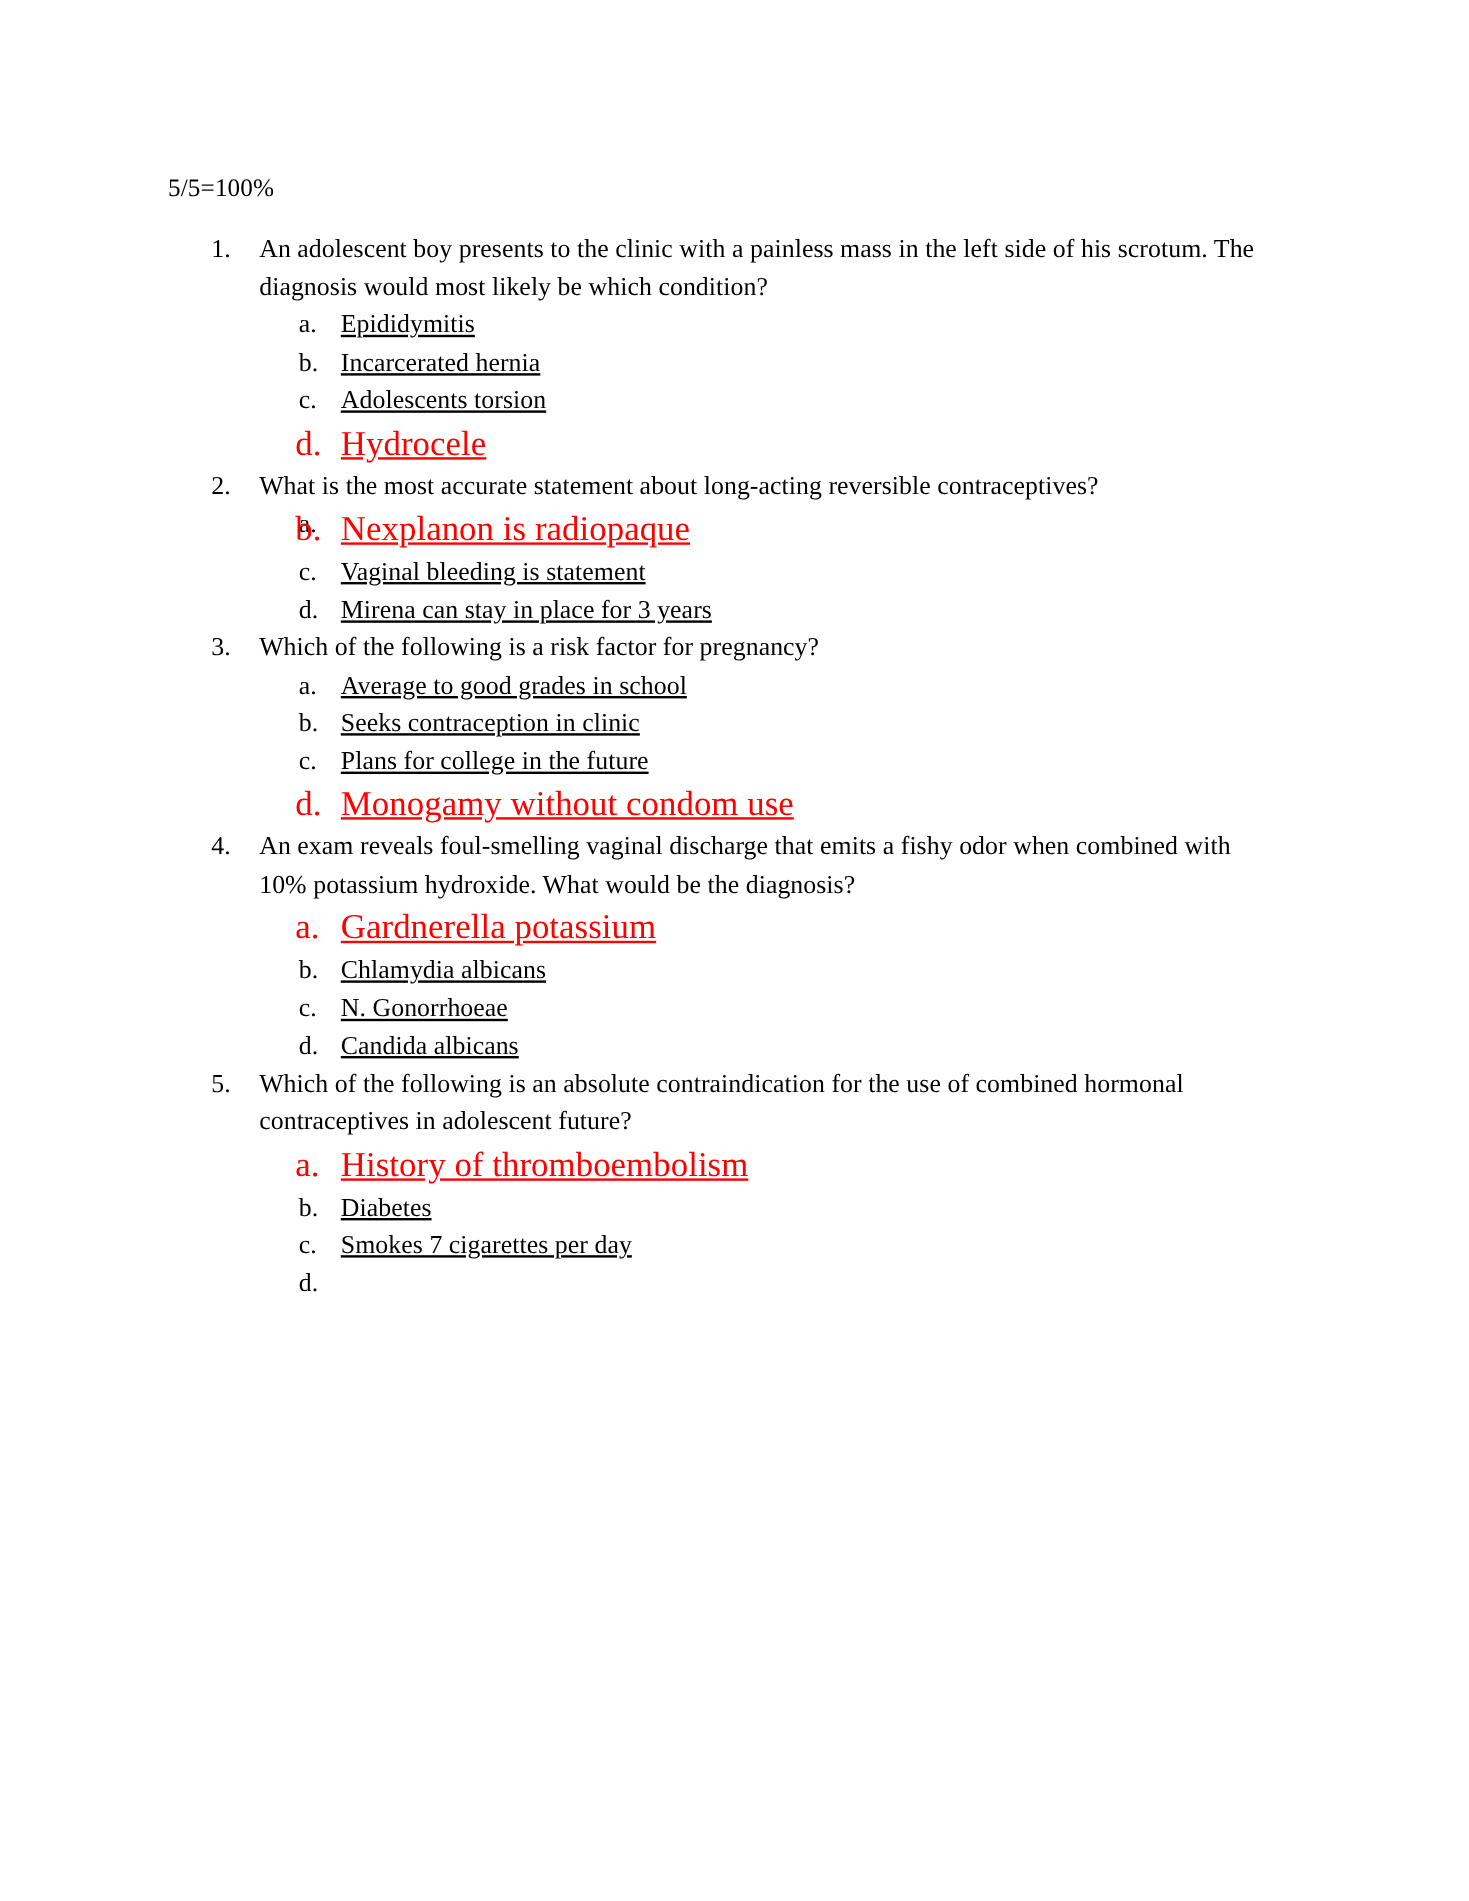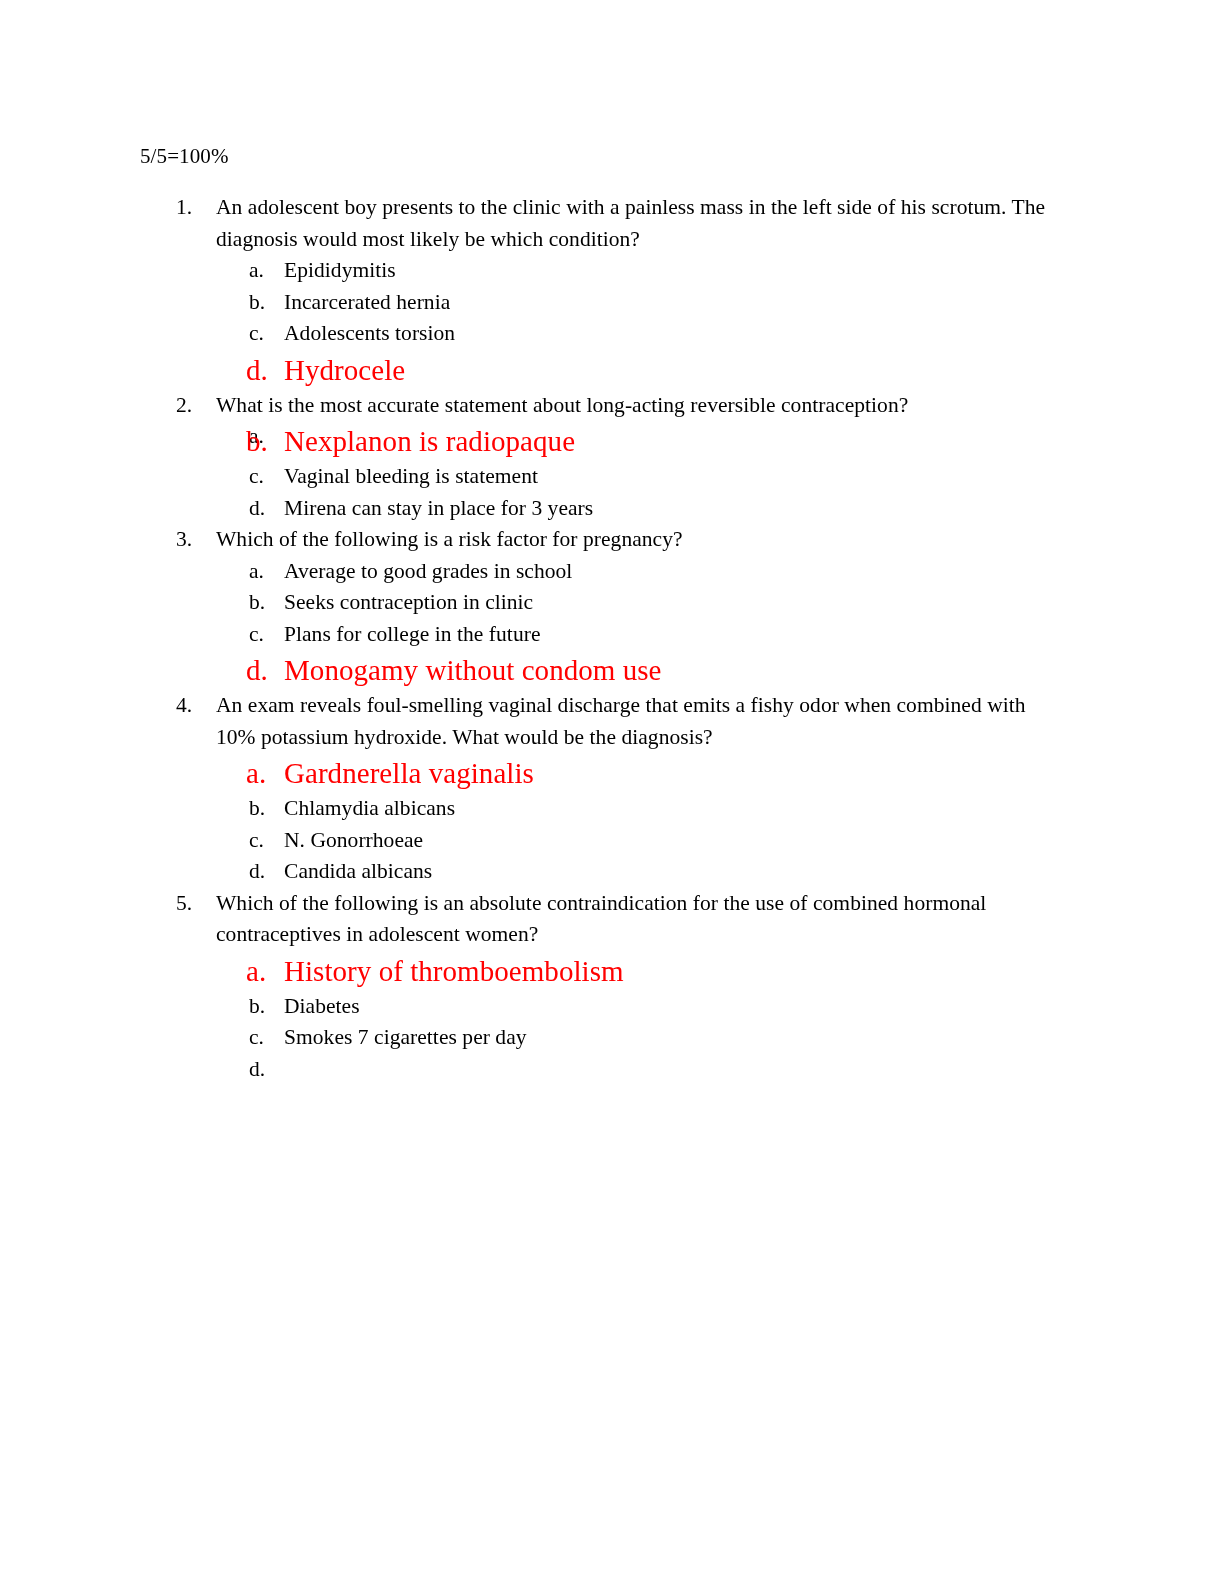--- a/index.html
+++ b/index.html
@@ -86,20 +86,21 @@
     position: absolute;
     left: 249px;
     top: 0;
     width: 34px;
     text-align: left;
     font-size: 21.5px;
     line-height: 31.5px;
   }
   .option-text {
     display: block;
+    text-decoration: underline;
   }
 
   
   .option-row.is-answer {
     color: #FF0000;
     font-size: 29px;
     line-height: 40px;
     padding-left: 284px;
   }
   .option-row.is-answer .option-marker {
@@ -141,21 +142,21 @@
           <span class="option-text">Adolescents torsion</span>
         </div>
         <div class="option-row is-answer">
           <span class="option-marker">d.</span>
           <span class="option-text">Hydrocele</span>
         </div>
       </div>
       <div class="question-block">
         <div class="question-row">
           <span class="question-marker">2.</span>
-          <span class="question-text">What is the most accurate statement about long-acting reversible contraception?</span>
+          <span class="question-text">What is the most accurate statement about long-acting reversible contraceptives?</span>
         </div>
         <div class="option-row">
           <span class="option-marker">a.</span>
         </div>
         <div class="option-row is-answer">
           <span class="option-marker">b.</span>
           <span class="option-text">Nexplanon is radiopaque</span>
         </div>
         <div class="option-row">
           <span class="option-marker">c.</span>
@@ -188,39 +189,39 @@
           <span class="option-text">Monogamy without condom use</span>
         </div>
       </div>
       <div class="question-block">
         <div class="question-row">
           <span class="question-marker">4.</span>
           <span class="question-text">An exam reveals foul-smelling vaginal discharge that emits a fishy odor when combined with 10% potassium hydroxide. What would be the diagnosis?</span>
         </div>
         <div class="option-row is-answer">
           <span class="option-marker">a.</span>
-          <span class="option-text">Gardnerella vaginalis</span>
+          <span class="option-text">Gardnerella potassium</span>
         </div>
         <div class="option-row">
           <span class="option-marker">b.</span>
           <span class="option-text">Chlamydia albicans</span>
         </div>
         <div class="option-row">
           <span class="option-marker">c.</span>
           <span class="option-text">N. Gonorrhoeae</span>
         </div>
         <div class="option-row">
           <span class="option-marker">d.</span>
           <span class="option-text">Candida albicans</span>
         </div>
       </div>
       <div class="question-block">
         <div class="question-row">
           <span class="question-marker">5.</span>
-          <span class="question-text">Which of the following is an absolute contraindication for the use of combined hormonal contraceptives in adolescent women?</span>
+          <span class="question-text">Which of the following is an absolute contraindication for the use of combined hormonal contraceptives in adolescent future?</span>
         </div>
         <div class="option-row is-answer">
           <span class="option-marker">a.</span>
           <span class="option-text">History of thromboembolism</span>
         </div>
         <div class="option-row">
           <span class="option-marker">b.</span>
           <span class="option-text">Diabetes</span>
         </div>
         <div class="option-row">

